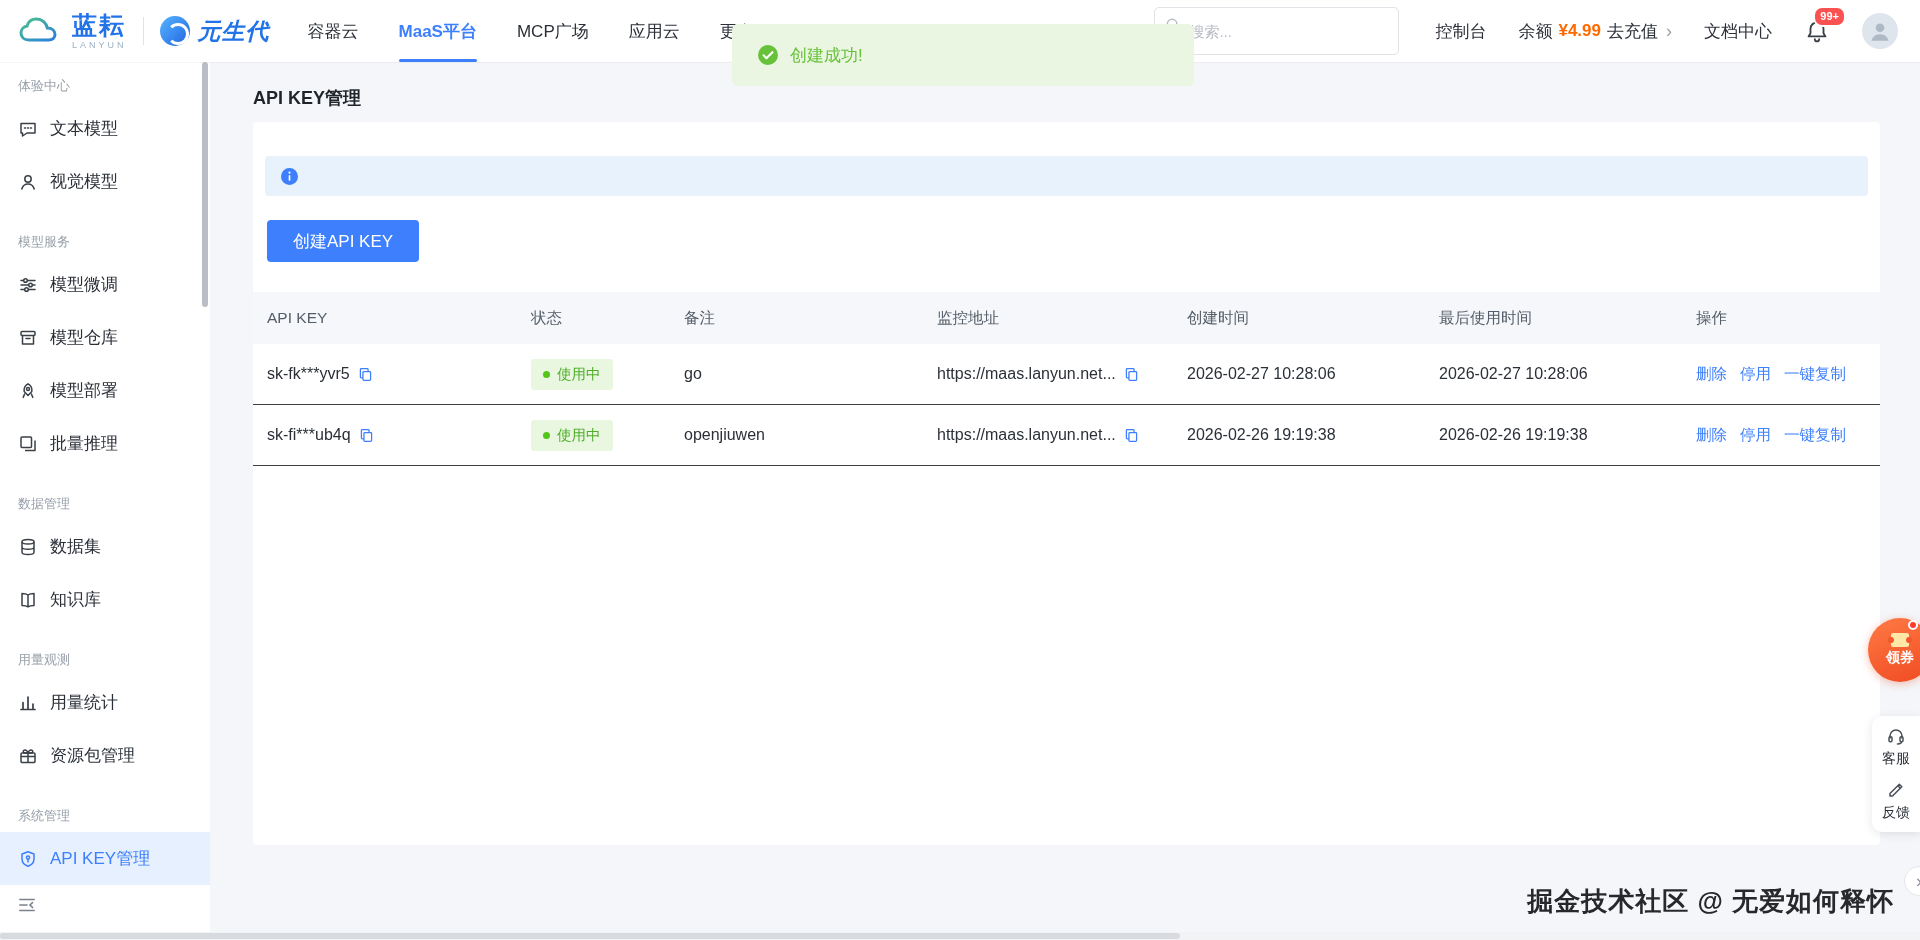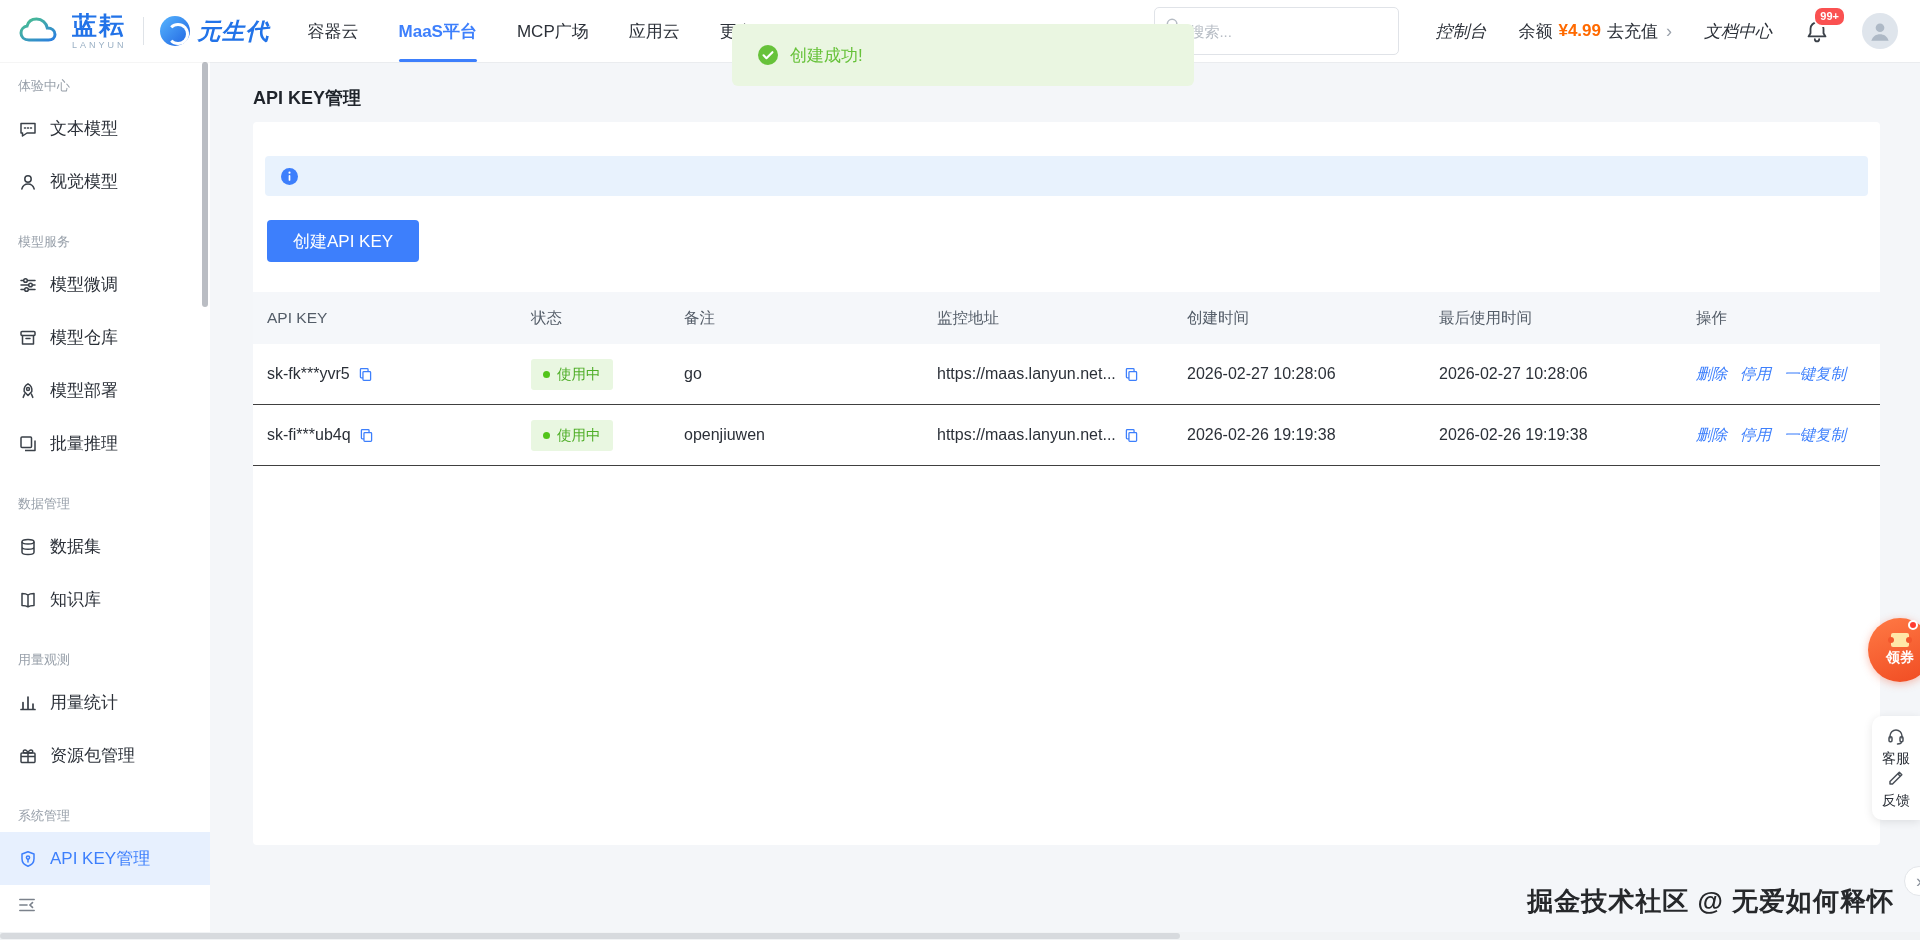--- a/index.html
+++ b/index.html
@@ -23,21 +23,21 @@
   .nav-item { font-size:17px; color:#2b3038; display:flex; align-items:center; height:62px; position:relative; cursor:pointer; white-space:nowrap; }
   .nav-item.active { color:#3d7ffc; font-weight:bold; }
   .nav-item.active::after { content:''; position:absolute; left:0; right:0; bottom:0; height:3px; background:#3d7ffc; border-radius:2px; }
 
   .nav-search { margin-left:auto; position:relative; width:245px; }
   .nav-search input { width:245px; height:48px; border:1px solid #e0e3e8; border-radius:5px; background:#fff; padding:0 10px 0 34px; font-size:15px; color:#333; outline:none; font-family:inherit; }
   .nav-search input::placeholder { color:#b6bcc4; }
   .nav-search .mag { position:absolute; left:10px; top:9px; width:18px; height:18px; color:#b6bcc4; }
 
   .nav-right { display:flex; align-items:center; margin-left:36px; gap:32px; }
-  .nav-link { font-size:17px; color:#2b3038; cursor:pointer; white-space:nowrap;font-style:italic; }
+  .nav-link { font-size:17px; color:#2b3038; cursor:pointer; white-space:nowrap; }
   .balance { display:flex; align-items:center; gap:6px; font-size:17px; white-space:nowrap; }
   .balance .amt { color:#ff6a00; font-weight:bold; }
   .balance .chev { color:#9aa1ab; font-size:18px; margin-left:2px; }
   .bell-wrap { position:relative; width:26px; height:26px; cursor:pointer; color:#3a4048; }
   .bell-badge { position:absolute; top:-12px; right:-16px; background:#fa5151; color:#fff; font-size:11px; line-height:1; padding:3px 5px; border-radius:9px; border:2px solid #fff; font-weight:bold; }
   .avatar { width:36px; height:36px; border-radius:50%; background:#dfe5ec; display:flex; align-items:center; justify-content:center; overflow:hidden; cursor:pointer; }
 
   
   .toast { position:absolute; left:732px; top:24px; width:462px; height:62px; background:#eaf6e1; border-radius:6px; display:flex; align-items:center; padding:0 26px; gap:12px; z-index:50; }
   .toast .msg { color:#67c23a; font-size:17px; }
@@ -69,32 +69,32 @@
 
   .table { margin-top:30px; width:100%; }
   .trow { display:grid; grid-template-columns:264px 153px 253px 250px 252px 257px 1fr; align-items:center; }
   .trow.head { background:#f5f7fa; height:52px; font-size:15.5px; color:#545d68; }
   .trow.body { height:61px; font-size:16px; color:#2b3038; border-bottom:1px solid #404040; background:#fff; }
   .tcell { padding-left:14px; display:flex; align-items:center; gap:7px; white-space:nowrap; overflow:hidden; }
   .copy-ic { width:17px; height:17px; color:#3d7ffc; cursor:pointer; flex:none; }
   .badge-status { display:inline-flex; align-items:center; gap:7px; background:#e9f7e1; color:#4fae28; font-size:14.5px; padding:6px 12px; border-radius:3px; }
   .badge-status .dot { width:7px; height:7px; border-radius:50%; background:#52c41a; }
   .actions { display:flex; gap:13px; }
-  .actions a { color:#3d7ffc; font-size:15.5px; cursor:pointer; text-decoration:none; white-space:nowrap;font-style:italic; }
+  .actions a { color:#3d7ffc; font-size:15.5px; cursor:pointer; text-decoration:none; white-space:nowrap; }
 
   .watermark { position:absolute; right:26px; top:884px; font-size:26px; font-weight:bold; color:#26282b; z-index:6; letter-spacing:1px; }
 
   
   .fl-coupon { position:absolute; right:-12px; top:618px; width:64px; height:64px; border-radius:50%; background:linear-gradient(160deg,#ff7a45,#f04b22); color:#fff; display:flex; flex-direction:column; align-items:center; justify-content:center; z-index:40; cursor:pointer; box-shadow:0 2px 8px rgba(240,75,34,.35); }
   .fl-coupon .tk { width:18px; height:14px; background:#ffe7a8; border-radius:2px; margin-bottom:2px; position:relative; }
   .fl-coupon .tk::before,.fl-coupon .tk::after { content:''; position:absolute; width:6px; height:6px; background:#f3572d; border-radius:50%; top:4px; }
   .fl-coupon .tk::before { left:-3px; } .fl-coupon .tk::after { right:-3px; }
   .fl-coupon .lbl { font-size:14px; font-weight:bold; }
   .fl-coupon .reddot { position:absolute; top:2px; right:14px; width:10px; height:10px; background:#ff3b30; border:2px solid #fff; border-radius:50%; }
-  .fl-panel { position:absolute; right:0; top:716px; width:48px; background:#fff; border-radius:10px 0 0 10px; box-shadow:0 2px 10px rgba(0,0,0,.10); padding:10px 0; z-index:40; display:flex; flex-direction:column; }
+  .fl-panel { position:absolute; right:0; top:716px; width:48px; background:#fff; border-radius:10px 0 0 10px; box-shadow:0 2px 10px rgba(0,0,0,.10); padding:10px 0; z-index:40; display:flex; flex-direction:column; gap:12px; }
   .fl-item { display:flex; flex-direction:column; align-items:center; gap:4px; cursor:pointer; color:#2b3038; }
   .fl-item .ic { width:20px; height:20px; color:#4a5058; }
   .fl-item .lbl { font-size:14px; }
   .fl-chev { position:absolute; right:-14px; top:866px; width:30px; height:30px; border-radius:50%; background:#fff; border:1px solid #e3e6ea; color:#8a919b; display:flex; align-items:center; justify-content:center; font-size:18px; z-index:40; cursor:pointer; }
 
   
   .hbar { position:absolute; left:0; bottom:0; width:1920px; height:8px; background:#f1f3f5; z-index:30; }
   .hbar .thumb { position:absolute; left:0; top:1px; height:6px; width:1180px; background:#d7dade; border-radius:3px; }
 </style>
 </head>

